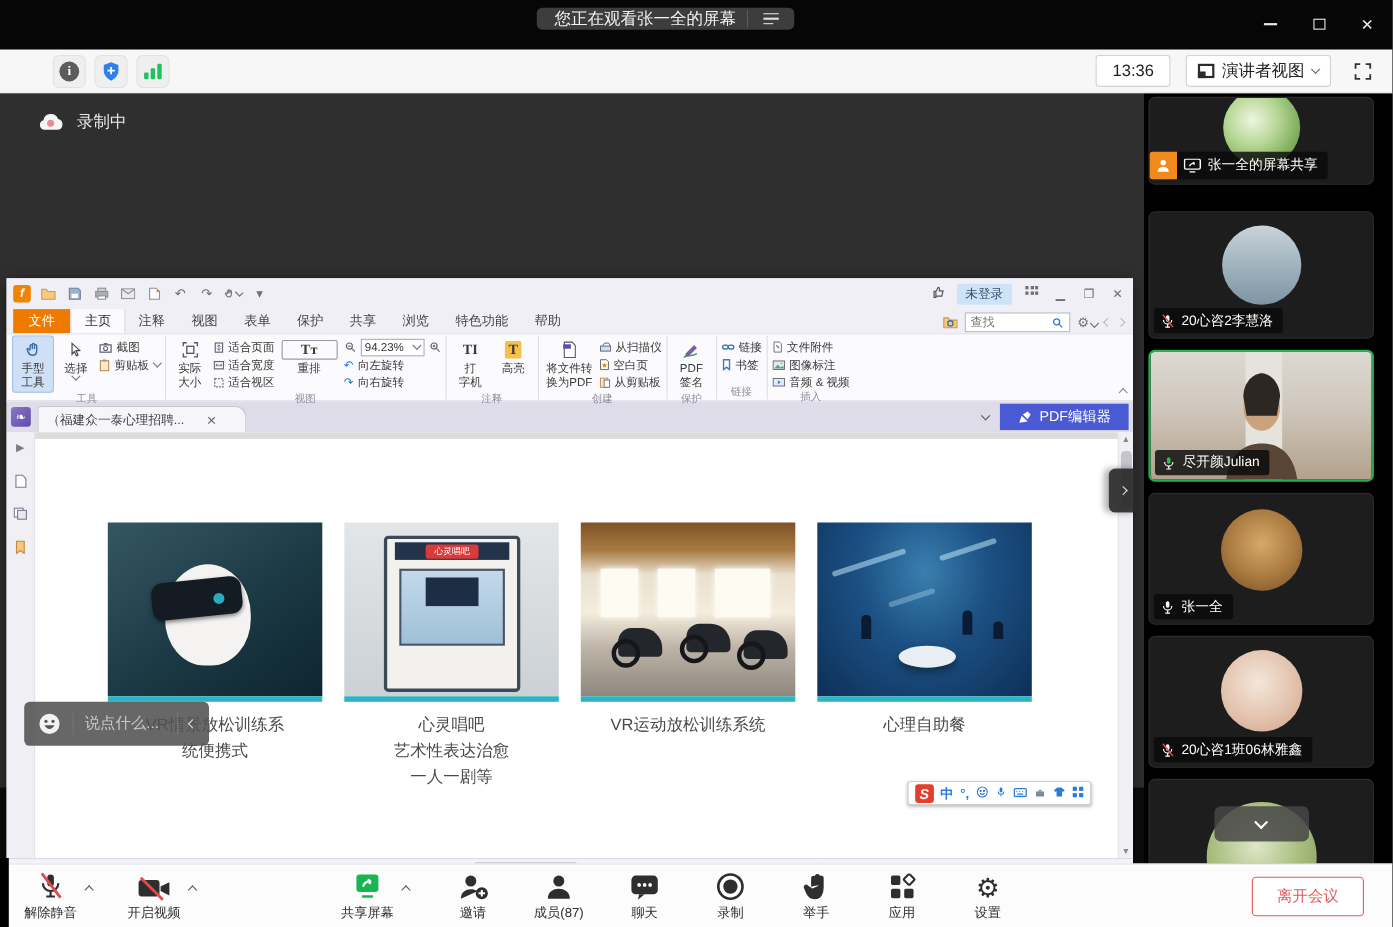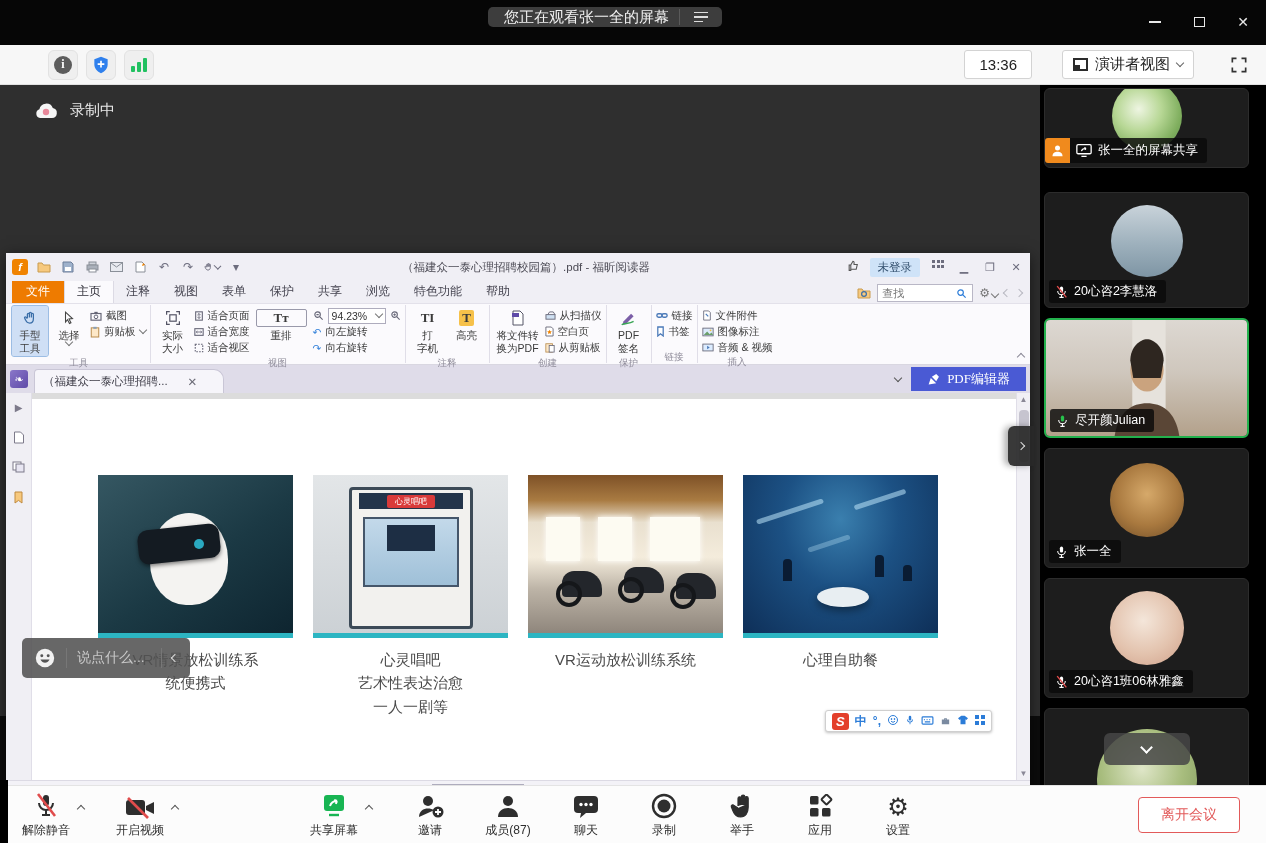--- a/index.html
+++ b/index.html
@@ -16,21 +16,21 @@
   .win-controls { position:absolute; right:10px; top:10px; display:flex; gap:18px; align-items:center; }
   .win-btn { width:26px; height:24px; display:flex; align-items:center; justify-content:center; color:#e8e8e8; font-size:14px; cursor:pointer; }
   .win-btn .bar { width:12px; height:2px; background:#e8e8e8; }
   .win-btn .box { width:11px; height:10px; border:1.5px solid #e8e8e8; }
 
   
   .appbar { position:absolute; left:0; top:45px; width:1266px; height:40px; background:#f7f7f7; border-bottom:1px solid #e1e1e1; display:flex; align-items:center; }
   .ab-ic { width:30px; height:30px; border:1px solid #e2e2e2; background:#efefef; border-radius:6px; display:flex; align-items:center; justify-content:center; margin-left:8px; cursor:pointer; }
   .ab-ic:first-child { margin-left:48px; }
   .info-glyph { width:18px; height:18px; border-radius:50%; background:#5c5c5c; color:#fff; font-size:12px; font-weight:bold; display:flex; align-items:center; justify-content:center; font-family:"Liberation Serif",serif; }
-  .appbar-right { margin-left:auto; display:flex; align-items:center; gap:30px; margin-right:12px; }
+  .appbar-right { margin-left:auto; display:flex; align-items:center; gap:14px; margin-right:12px; }
   .time-box { border:1px solid #d3d3d3; background:#fff; border-radius:3px; padding:5px 14px; font-size:15px; color:#222; }
   .view-btn { border:1px solid #d3d3d3; background:#fff; border-radius:3px; padding:4px 10px; font-size:15px; color:#222; display:flex; align-items:center; gap:7px; cursor:pointer; }
   .view-ic { position:relative; width:15px; height:13px; border:2px solid #2b2b2b; }
   .view-ic:after { content:""; position:absolute; left:-2px; bottom:-2px; width:7px; height:6px; background:#2b2b2b; }
   .fs-btn { width:30px; height:30px; display:flex; align-items:center; justify-content:center; cursor:pointer; }
 
   .chv { display:inline-block; width:6px; height:6px; border-left:1.6px solid currentColor; border-bottom:1.6px solid currentColor; }
   .chv.down { transform:rotate(-45deg); margin-top:-3px; }
   .chv.up { transform:rotate(135deg); margin-top:3px; }
   .chv.left { transform:rotate(45deg); }
@@ -77,21 +77,21 @@
   .smallbtn { display:flex; align-items:center; gap:4px; font-size:10.5px; height:15px; color:#3a3a3a; cursor:pointer; white-space:nowrap; }
   .zoom-input { width:58px; height:16px; border:1px solid #aeacbd; background:#fff; font-size:10.5px; display:flex; align-items:center; justify-content:space-between; padding:0 3px; color:#333; }
   .ribbon-collapse { position:absolute; right:6px; bottom:4px; color:#8a8896; cursor:pointer; }
   .tt { font-weight:bold; font-size:13px; font-family:"Liberation Serif",serif; }
   .hl-chip { background:#f6c14a; border-radius:2px; padding:0 3px; font-weight:bold; font-family:"Liberation Serif",serif; font-size:13px; }
 
   .pdf-tabbar { height:28px; background:#dfdce9; display:flex; align-items:center; padding:0 4px; gap:6px; }
   .reader-logo { width:18px; height:18px; border-radius:3px; background:linear-gradient(135deg,#8a77c9,#5f4ba8); color:#fff; font-size:11px; display:flex; align-items:center; justify-content:center; }
   .doc-tab { height:24px; background:#f6f5fa; border:1px solid #c9c6d6; border-bottom:none; border-radius:4px 10px 0 0; display:flex; align-items:center; padding:11px 8px; gap:20px; font-size:11.5px; color:#3c3b46; width:190px; margin-top:4px; cursor:pointer; }
   .doc-tab .x { color:#6a6a75; cursor:pointer; }
-  .tab-right { margin-left:auto; display:flex; align-items:center; gap:10px;font-family:Liberation Serif, serif; }
+  .tab-right { margin-left:auto; display:flex; align-items:center; gap:10px; }
   .editor-btn { height:24px; background:#4a5ad4; color:#fff; display:flex; align-items:center; gap:7px; padding:0 16px; font-size:13px; cursor:pointer; }
 
   .pdf-body { position:relative; height:387px; display:flex; }
   .pdf-leftbar { width:26px; background:#f0eff4; border-right:1px solid #e0dee8; display:flex; flex-direction:column; align-items:center; padding-top:6px; gap:14px; }
   .lb-ic { width:16px; height:16px; display:flex; align-items:center; justify-content:center; color:#7d7a8a; cursor:pointer; font-size:10px; }
   .pdf-page { position:relative; flex:1; background:#fff; border-top:6px solid #dcdcdc; overflow:hidden; }
   .products { display:flex; gap:20px; padding:76px 0 0 66px; }
   .product-img { position:relative; width:195px; height:163px; border-bottom:5px solid #2cb5c2; overflow:hidden; }
   .captions { display:flex; gap:20px; padding:10px 0 0 66px; }
   .cap { width:195px; text-align:center; font-size:15px; line-height:1.55; color:#4a4a4a; }
@@ -265,21 +265,20 @@
           <span class="qi">↶</span>
           <span class="qi">↷</span>
           <span class="qi">
               <svg width="12" height="12" viewBox="0 0 24 24" fill="none" stroke="#6d6d7e" stroke-width="2.4">
                 <path d="M7 12V6a1.6 1.6 0 0 1 3.2 0v5M10.2 11V4.5a1.6 1.6 0 0 1 3.2 0V11M13.4 11V6a1.6 1.6 0 0 1 3.2 0v7c0 4-2.2 7-6 7s-5.6-2.6-6.6-5l-1.4-3c-.7-1.4 1.2-2.6 2.2-1.3L7 13"></path>
               </svg>
               <span class="chv down" style="margin-left:2px;"></span>
             </span>
           <span class="qi">▾</span>
         </div>
-        <div class="pdf-title">（福建众一泰心理招聘校园篇）.pdf - 福昕阅读器</div>
         <div class="pdf-tb-right">
           <span class="qi"><svg width="13" height="13" viewBox="0 0 24 24" fill="none" stroke="#555" stroke-width="2">
                 <path d="M7 11v10H4V11zM7 11l4-7a2 2 0 0 1 2 2v4h6l-2 9H7"></path>
               </svg></span>
           <span class="login-pill">未登录</span>
           <span class="pdf-win-btn"><svg width="12" height="12" viewBox="0 0 12 12" fill="#6d6d7e">
                 <rect x="0" y="0" width="3" height="3"></rect>
                 <rect x="5" y="0" width="3" height="3"></rect>
                 <rect x="9" y="0" width="3" height="3"></rect>
                 <rect x="0" y="5" width="3" height="3"></rect>

